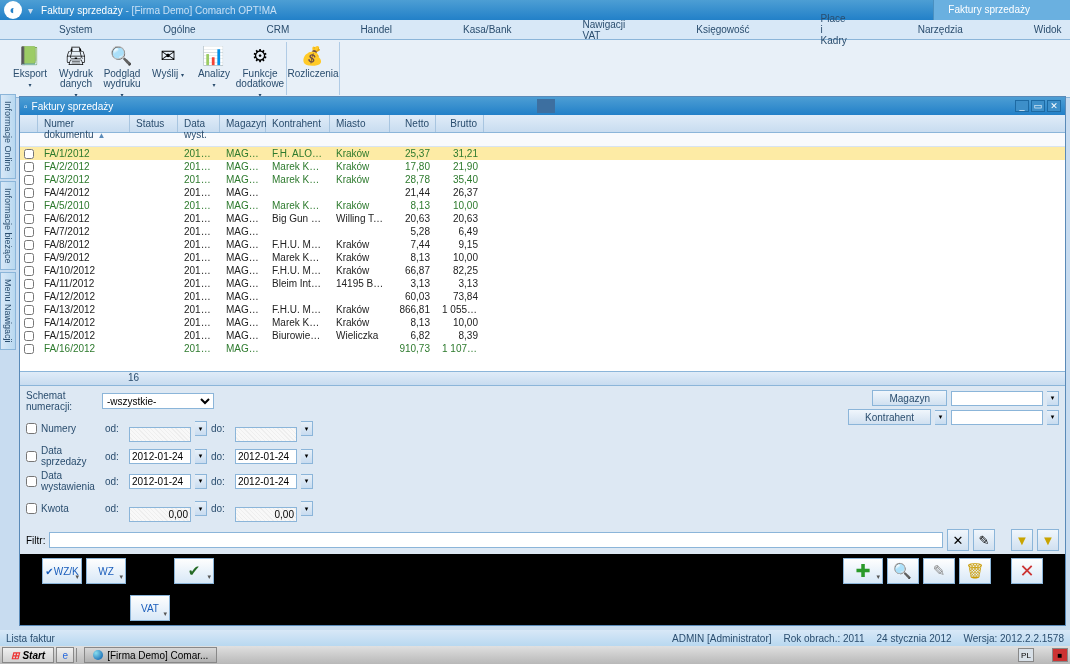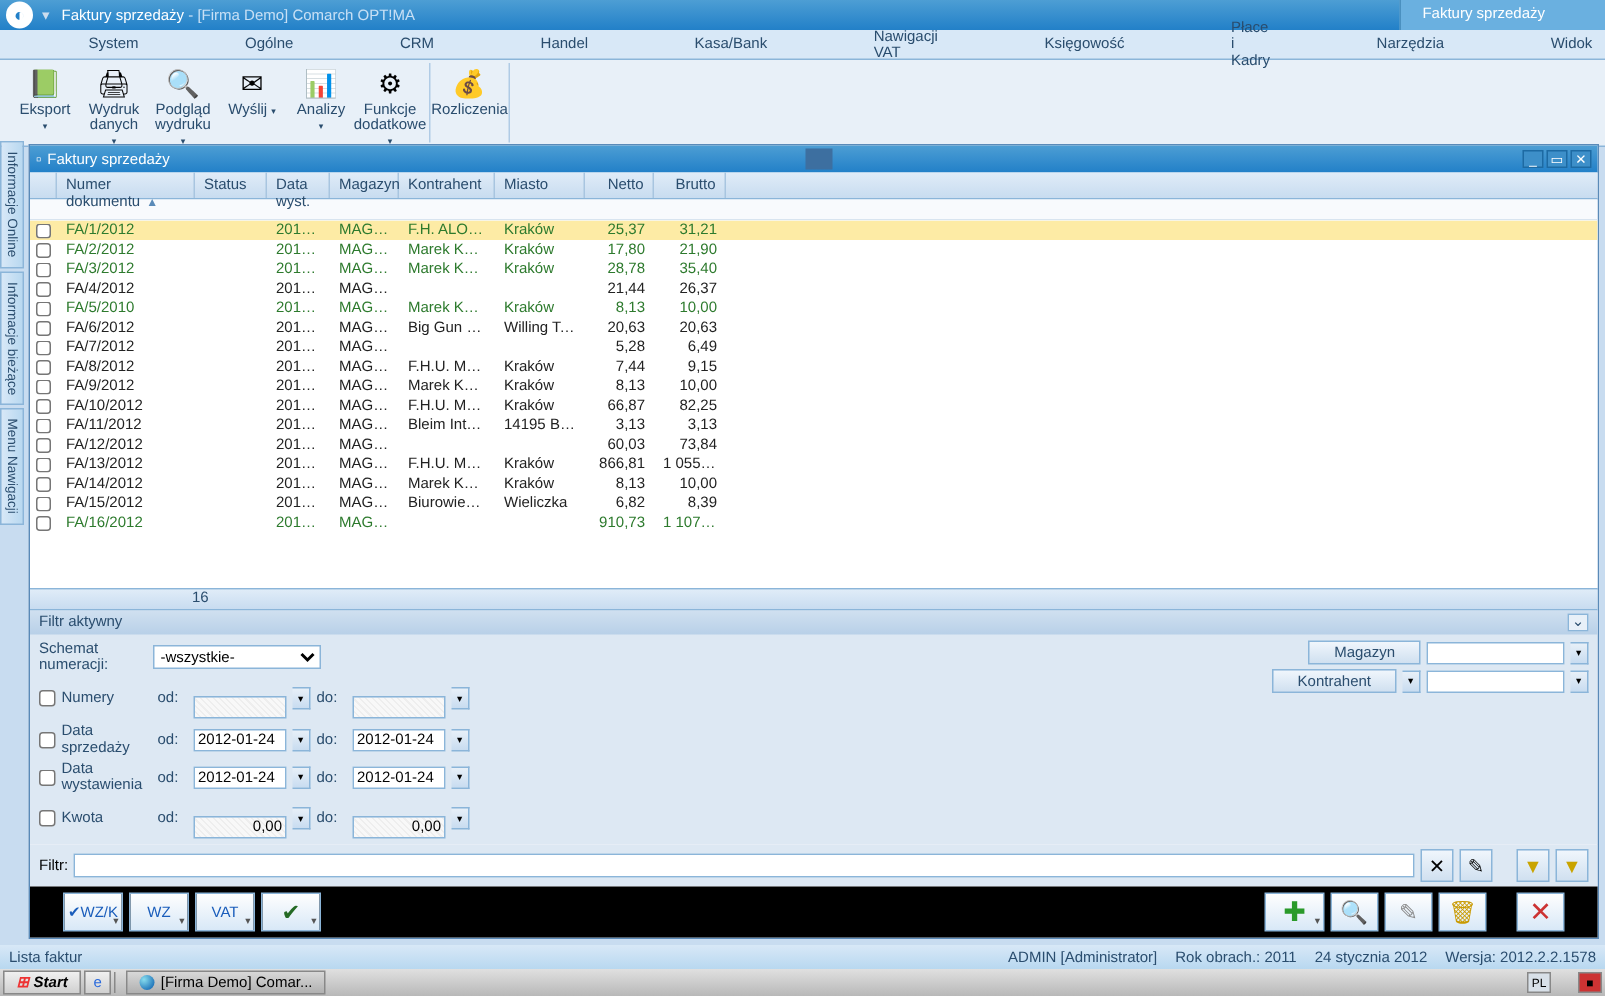--- a/index.html
+++ b/index.html
@@ -395,24 +395,20 @@
           <div class="gc col-miasto"></div>
           <div class="gc col-netto">910,73</div>
           <div class="gc col-brutto">1 107,45</div>
         </div>
       </div>
     <div class="grid-footer">
         <span>16</span>
       </div>
 
     <div class="filter-panel">
-      <div class="filter-title">
-        <span>Filtr aktywny</span>
-        <div class="collapse">⌄</div>
-      </div>
       <div class="filter-body">
         <div class="fcol">
           <div class="frow">
             <label>Schemat numeracji:</label>
             <select class="fselect"><option>-wszystkie-</option></select>
           </div>
           <div class="frow">
             <input type="checkbox" class="fcb" style="">
             <label style="width:60px;">Numery</label>
             <span class="odo">od:</span>
@@ -473,21 +469,21 @@
       <input class="flong" style="">
       <div class="iconbtn">✕</div>
       <div class="iconbtn">✎</div>
       <div style="width:8px;"></div>
       <div class="iconbtn" style="color:#c9a400;">▼</div>
       <div class="iconbtn" style="color:#c9a400;">▼</div>
     </div>
     <div class="bottombar">
       <div class="bigbtn combo" style="color:#1a5dbb;font-size:10px;">✔WZ/K<span class="mini">▾</span></div>
       <div class="bigbtn combo" style="color:#1a5dbb;font-size:10px;">WZ<span class="mini">▾</span></div>
-      <div class="bigbtn combo" style="color:#1a5dbb;font-size:10px;">VAT<span class="mini">▾</span></div>
+      <div class="bigbtn combo" style="color:#1a5dbb;font-size:10px;margin-top:37px;">VAT<span class="mini">▾</span></div>
       <div class="bigbtn combo">✔<span class="mini">▾</span></div>
       <div style="flex:1;"></div>
       <div class="bigbtn combo" style="color:#2a9a2a;font-size:18px;">✚<span class="mini">▾</span></div>
       <div class="bigbtn" style="color:#888;">🔍</div>
       <div class="bigbtn" style="color:#888;">✎</div>
       <div class="bigbtn" style="color:#c99a00;">🗑</div>
       <div style="width:12px;"></div>
       <div class="bigbtn" style="color:#c33;font-size:18px;">✕</div>
     </div>
   </div>

